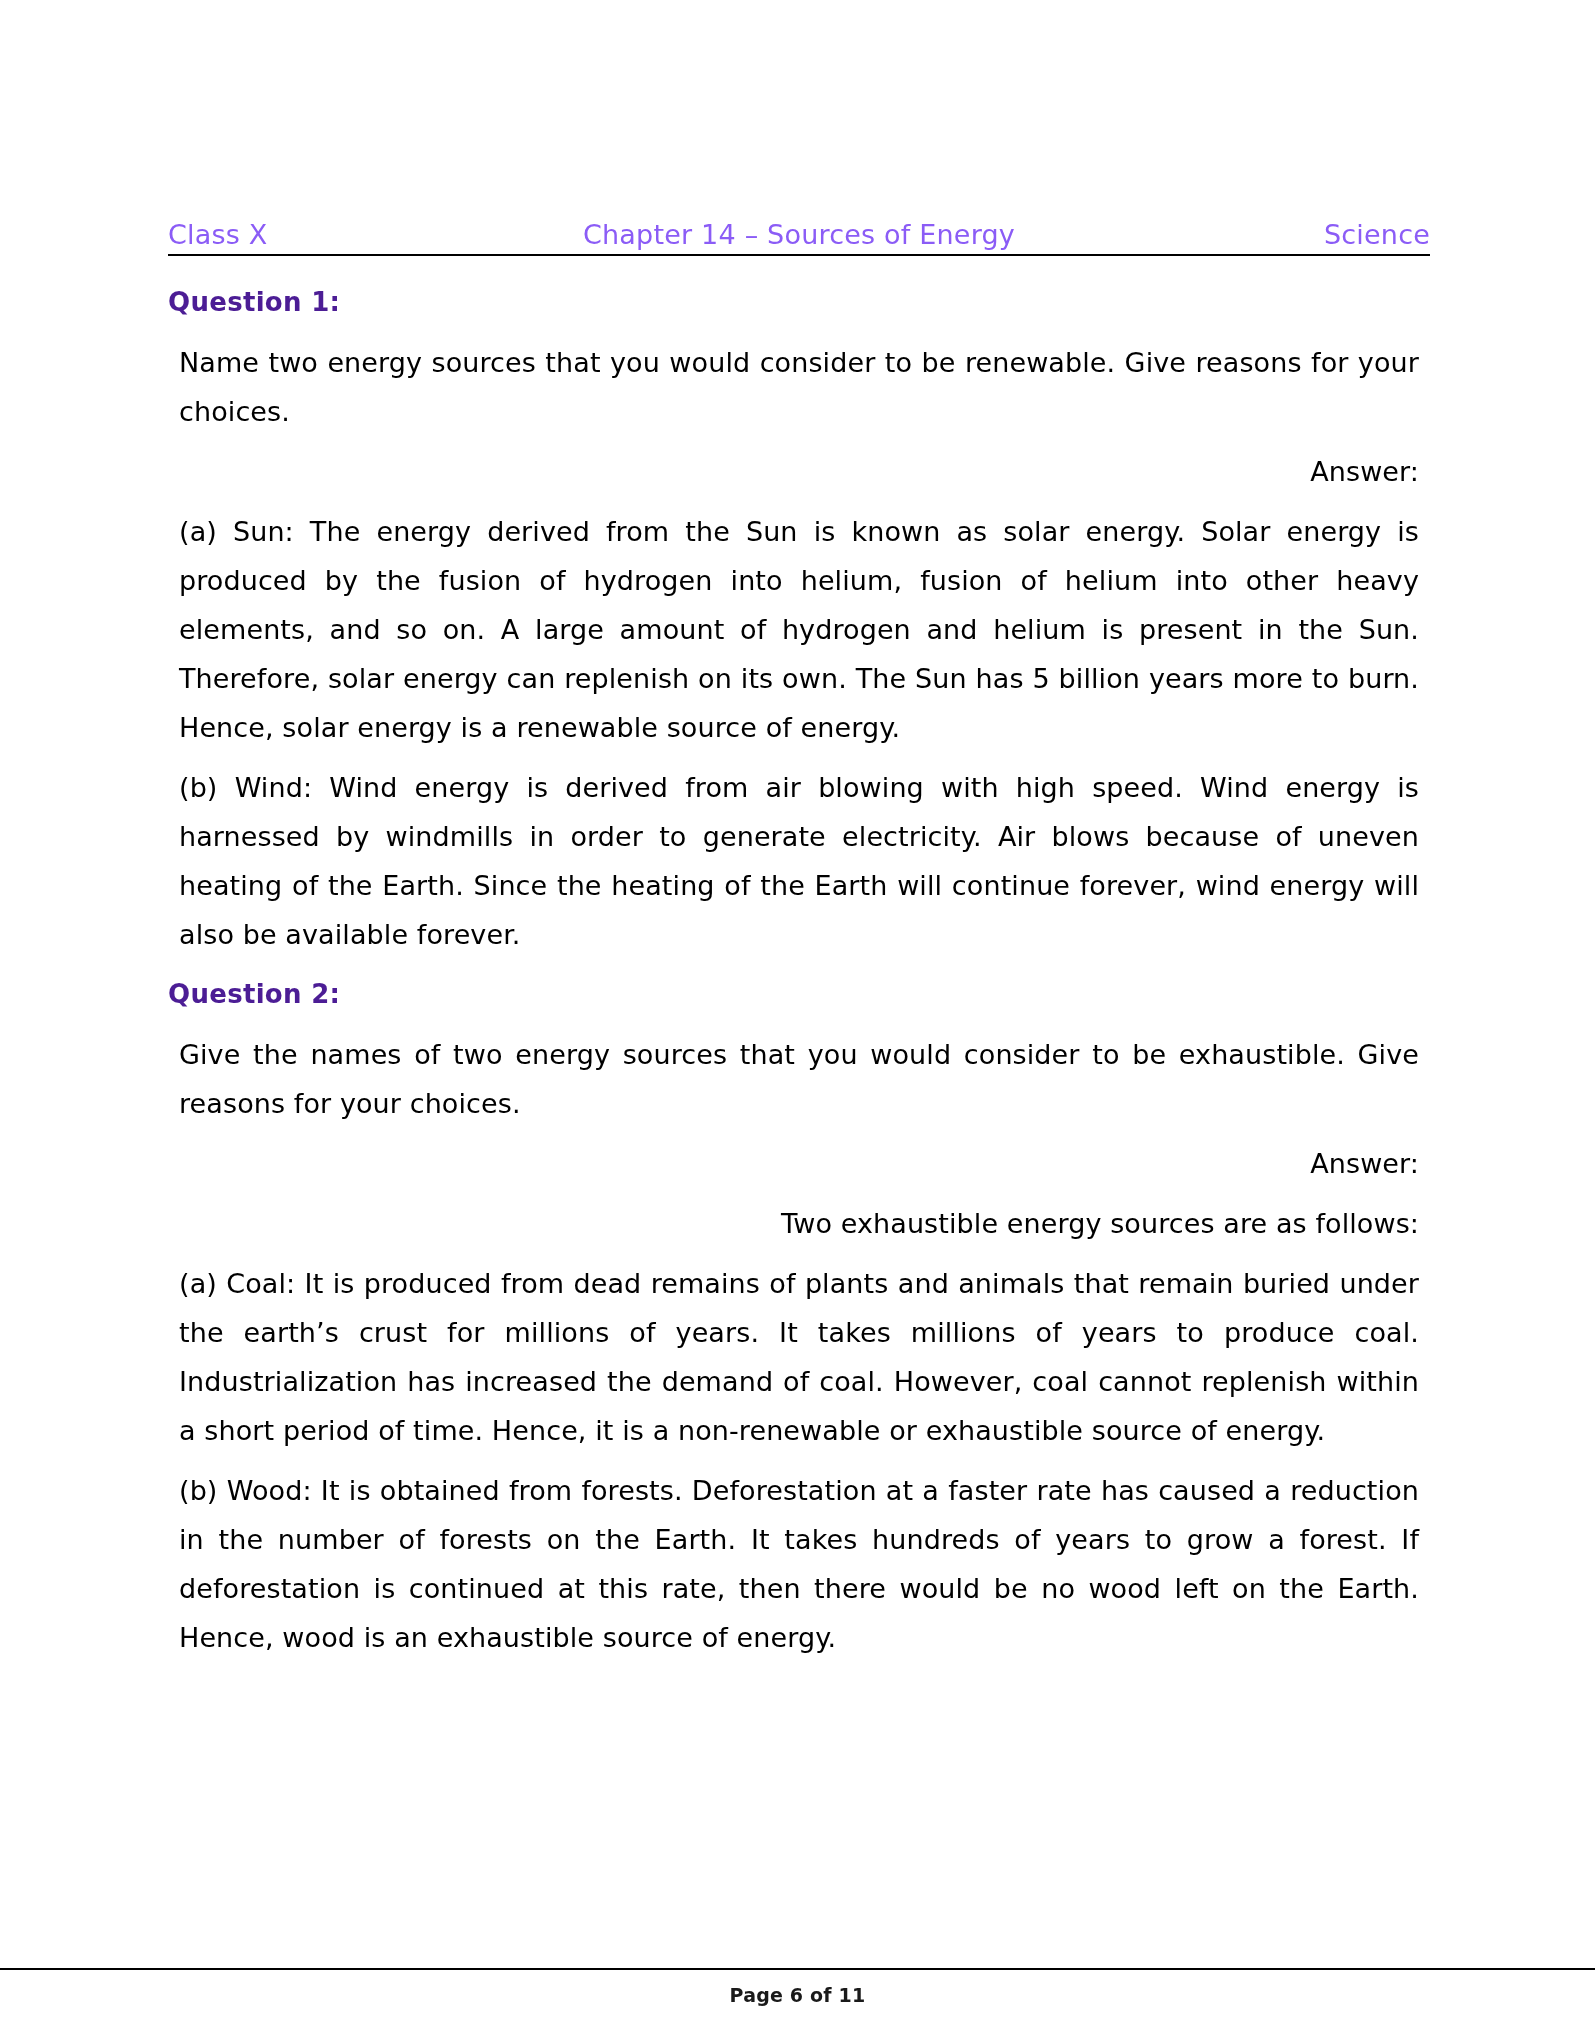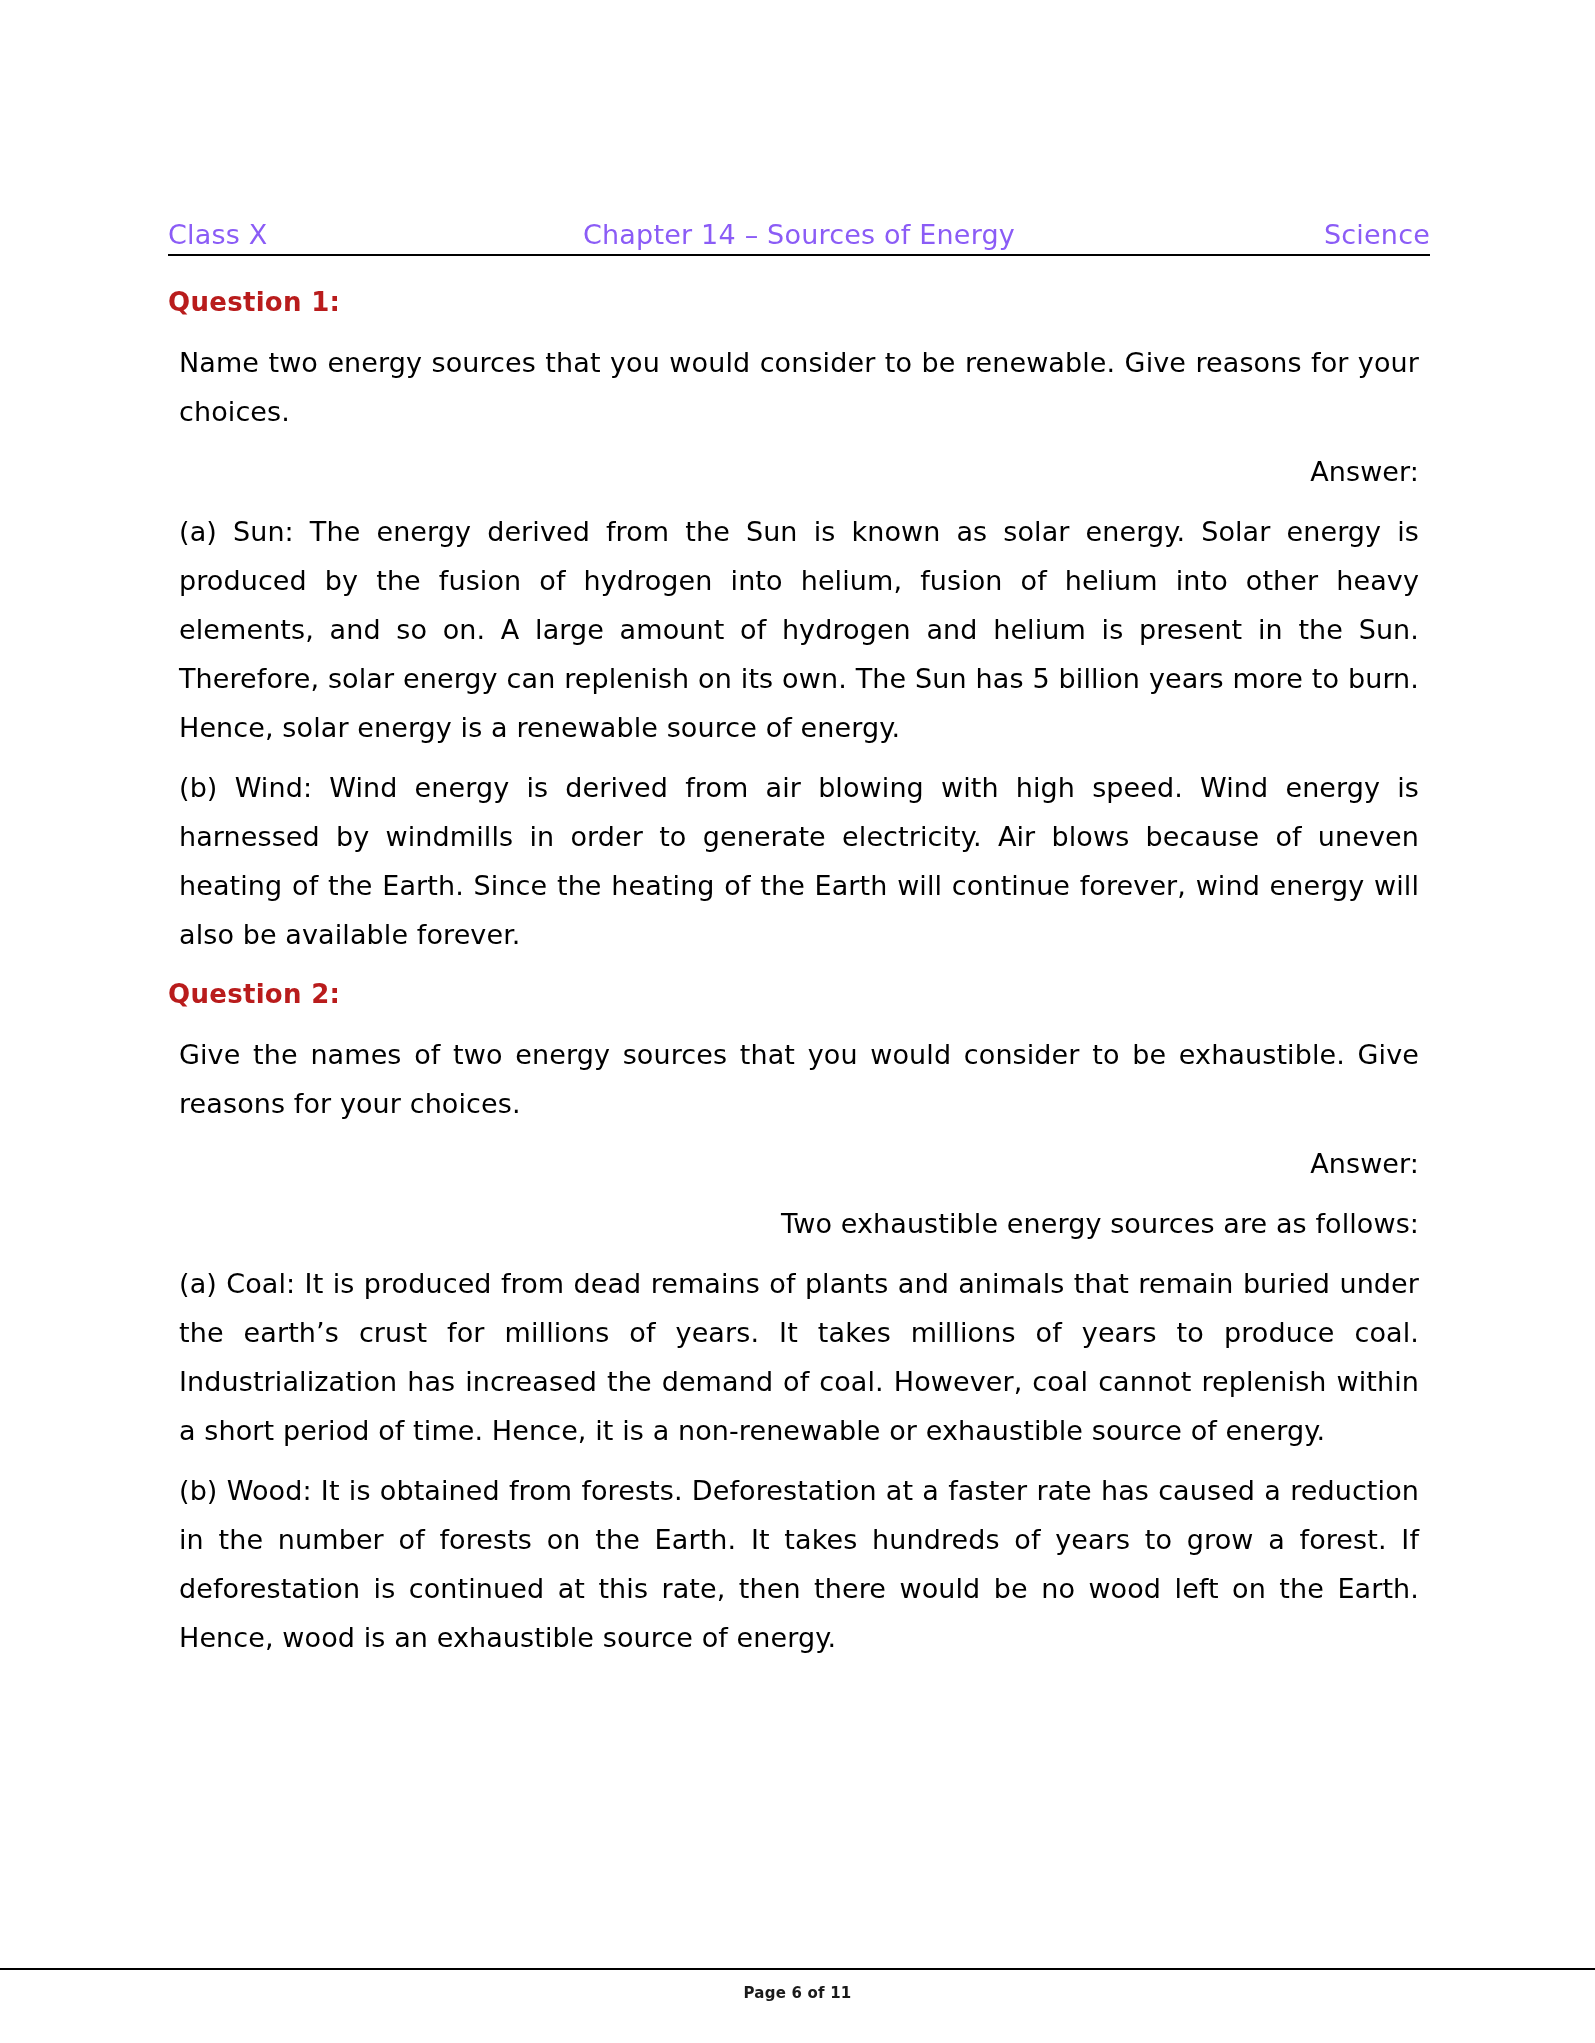--- a/index.html
+++ b/index.html
@@ -68,21 +68,21 @@
   .content {
     position: absolute;
     left: 168px;
     top: 278px;
     width: 1262px;
   }
 
   .q-heading {
     font-size: 26px;
     font-weight: bold;
-    color: #b91c1c;
+    color: #4c1d95;
     line-height: 49px;
     margin: 0;
     letter-spacing: 0.3px;
   }
 
   p.para {
     font-size: 27px;
     line-height: 49px;
     margin: 11px;
     text-align: justify;
@@ -102,21 +102,21 @@
     width: 1595px;
     height: 0;
     border-top: 2px solid #000000;
   }
   .footer-text {
     position: absolute;
     left: 0;
     top: 1984px;
     width: 1595px;
     text-align: center;
-    font-size: 15px;
+    font-size: 19px;
     font-weight: bold;
     color: #1a1a1a;
     letter-spacing: 0.2px;
   }
 </style>
 </head>
 <body>
 
 <div class="page">
 

